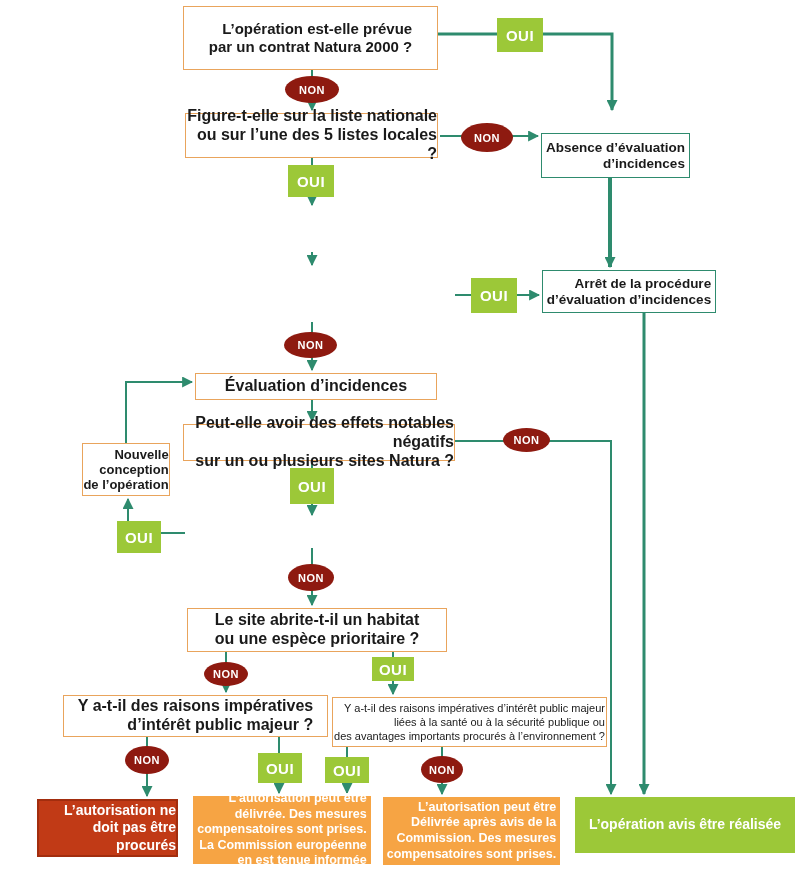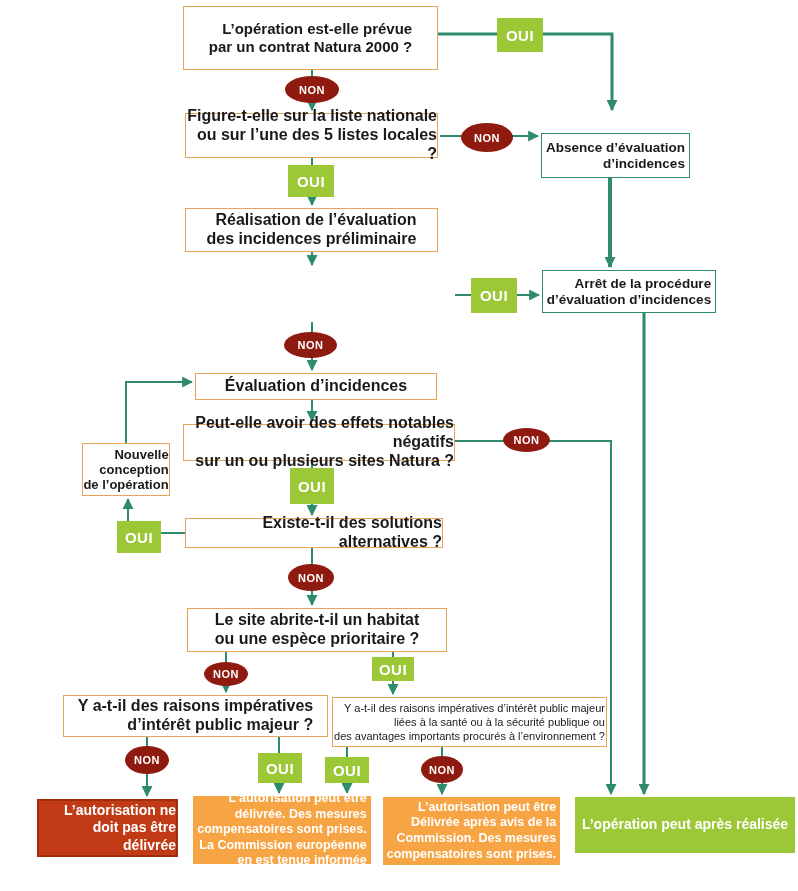--- a/index.html
+++ b/index.html
@@ -66,54 +66,51 @@
     <polyline class="ln" points="347,747 347,793" marker-end="url(#arr)"></polyline>
     <polyline class="ln" points="442,747 442,794" marker-end="url(#arr)"></polyline>
     <polyline class="ln" points="455,441 611,441 611,794" marker-end="url(#arr)"></polyline>
     <polyline class="ln mid" points="644,313 644,794" marker-end="url(#arr)"></polyline>
   </svg>
 
   <div class="node q big" style="left:183px;top:6px;width:255px;height:64px;">L’opération est-elle prévue
 par un contrat Natura 2000 ?</div>
   <div class="node q" style="left:185px;top:113px;width:253px;height:45px;">Figure-t-elle sur la liste nationale
 ou sur l’une des 5 listes locales ?</div>
-  <div class="node q" style="left:185px;top:208px;width:253px;height:44px;">Réalisation de l’évaluation
-des incidences préliminaire</div>
   <div class="node q" style="left:195px;top:373px;width:242px;height:27px;">Évaluation d’incidences</div>
   <div class="node q nc" style="left:82px;top:443px;width:88px;height:53px;">Nouvelle
 conception
 de l’opération</div>
   <div class="node q" style="left:183px;top:424px;width:272px;height:37px;">Peut-elle avoir des effets notables négatifs
 sur un ou plusieurs sites Natura ?</div>
-  <div class="node q" style="left:185px;top:518px;width:258px;height:30px;">Existe-t-il des solutions alternatives ?</div>
   <div class="node q" style="left:187px;top:608px;width:260px;height:44px;">Le site abrite-t-il un habitat
 ou une espèce prioritaire ?</div>
   <div class="node q small" style="left:332px;top:697px;width:275px;height:50px;">Y a-t-il des raisons impératives d’intérêt public majeur
 liées à la santé ou à la sécurité publique ou
 des avantages importants procurés à l’environnement ?</div>
   <div class="node q" style="left:63px;top:695px;width:265px;height:42px;">Y a-t-il des raisons impératives
 d’intérêt public majeur ?</div>
 
   <div class="node g" style="left:541px;top:113px;width:149px;height:45px;margin-top:20px;">Absence d’évaluation
 d’incidences</div>
   <div class="node g" style="left:542px;top:270px;width:174px;height:43px;">Arrêt de la procédure
 d’évaluation d’incidences</div>
 
   <div class="node r deny" style="left:37px;top:799px;width:141px;height:58px;">L’autorisation ne
-doit pas être délivrée</div>
+doit pas être procurés</div>
   <div class="node r cond" style="left:193px;top:796px;width:178px;height:68px;">L’autorisation peut être
 délivrée. Des mesures
 compensatoires sont prises.
 La Commission européenne
 en est tenue informée</div>
   <div class="node r cond" style="left:383px;top:797px;width:177px;height:68px;">L’autorisation peut être
 Délivrée après avis de la
 Commission. Des mesures
 compensatoires sont prises.</div>
-  <div class="node r allow" style="left:575px;top:797px;width:220px;height:56px;">L’opération peut après réalisée</div>
+  <div class="node r allow" style="left:575px;top:797px;width:220px;height:56px;">L’opération avis être réalisée</div>
 
   <div class="lbl oui" style="left:497px;top:18px;width:46px;height:34px;">OUI</div>
   <div class="lbl non" style="left:285px;top:76px;width:54px;height:27px;">NON</div>
   <div class="lbl non" style="left:461px;top:123px;width:52px;height:29px;">NON</div>
   <div class="lbl oui" style="left:288px;top:165px;width:46px;height:32px;">OUI</div>
   <div class="lbl oui" style="left:471px;top:278px;width:46px;height:35px;">OUI</div>
   <div class="lbl non" style="left:284px;top:332px;width:53px;height:26px;">NON</div>
   <div class="lbl non" style="left:503px;top:428px;width:47px;height:24px;">NON</div>
   <div class="lbl oui" style="left:290px;top:468px;width:44px;height:36px;">OUI</div>
   <div class="lbl oui" style="left:117px;top:521px;width:44px;height:32px;">OUI</div>

